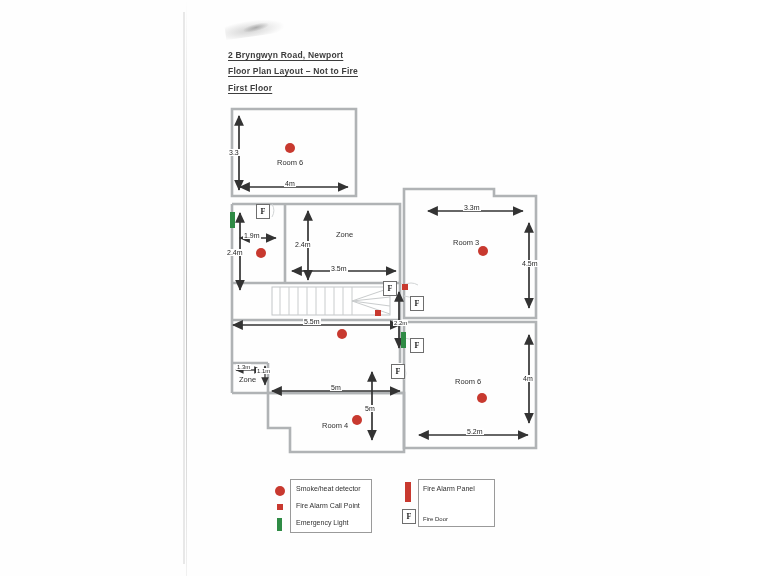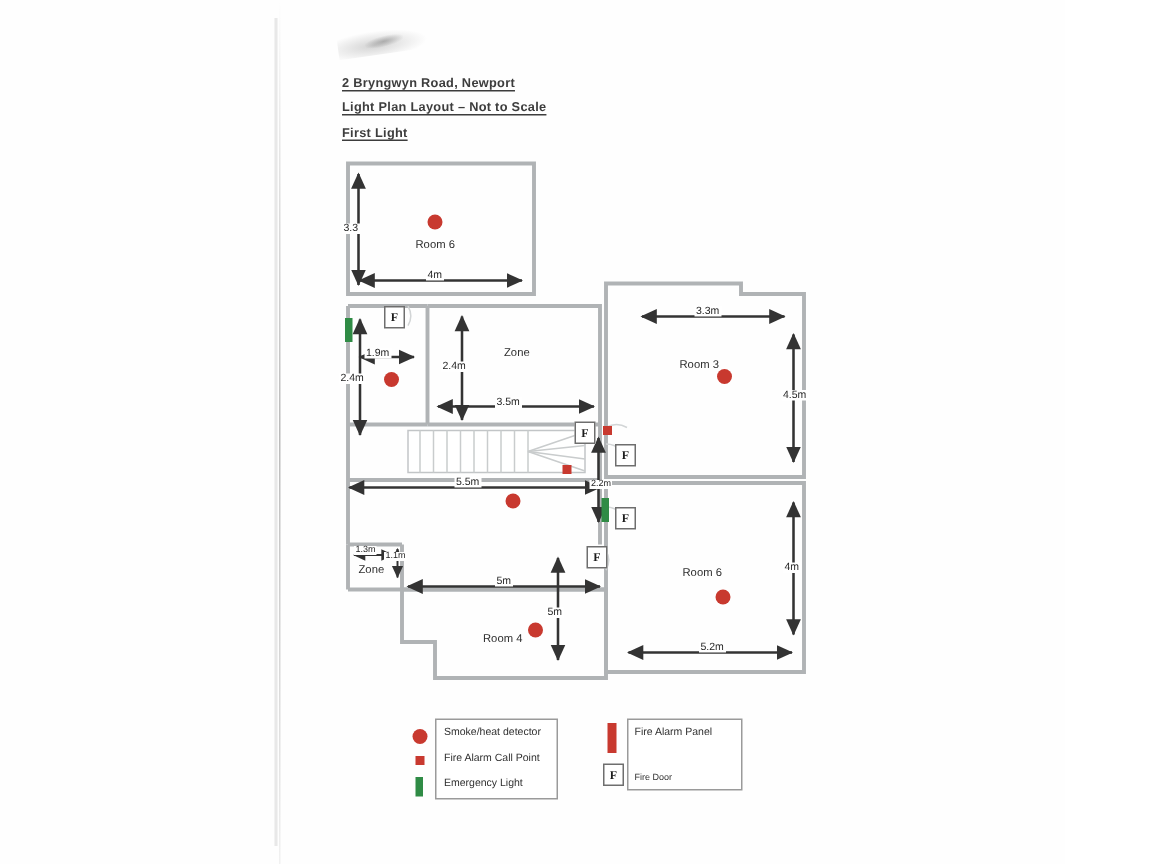--- a/index.html
+++ b/index.html
@@ -59,22 +59,22 @@
 <body>
 
 <div id="page">
 
   <div class="page-edge"></div>
   <div class="page-edge2"></div>
   <div class="scan-smudge"></div>
   <div class="scan-smudge2"></div>
 
   <div class="hdr" id="hdr-address">2 Bryngwyn Road, Newport</div>
-  <div class="hdr" id="hdr-subtitle">Light Plan Layout – Not to Scale</div>
-  <div class="hdr" id="hdr-floor">First Light</div>
+  <div class="hdr" id="hdr-subtitle">Floor Plan Layout – Not to Fire</div>
+  <div class="hdr" id="hdr-floor">First Floor</div>
 
   <svg id="plan" viewBox="0 0 768 576">
     <defs>
       <marker id="ar" markerWidth="7" markerHeight="7" refX="6" refY="3.5" orient="auto">
         <path d="M0,0.6 L6.4,3.5 L0,6.4 z" fill="#333"></path>
       </marker>
       <marker id="al" markerWidth="7" markerHeight="7" refX="0.6" refY="3.5" orient="auto">
         <path d="M6.4,0.6 L0,3.5 L6.4,6.4 z" fill="#333"></path>
       </marker>
     </defs>

